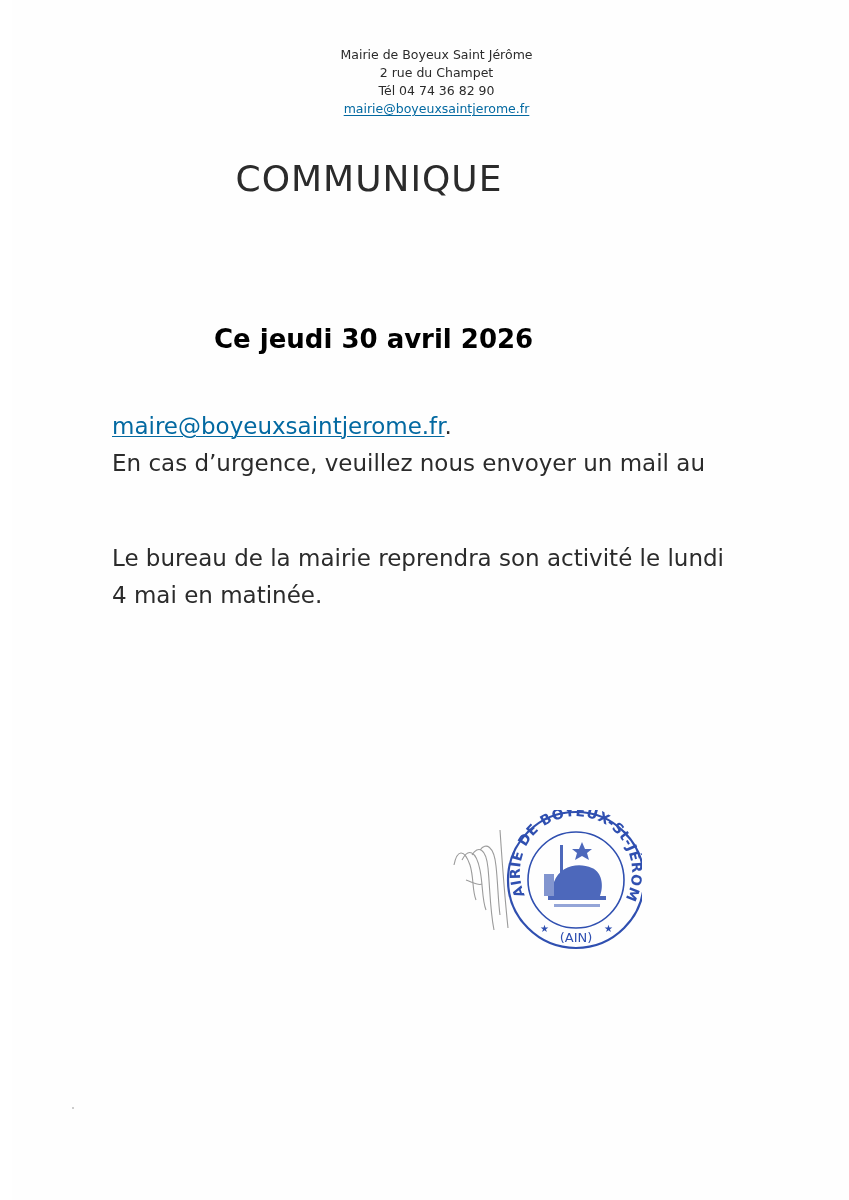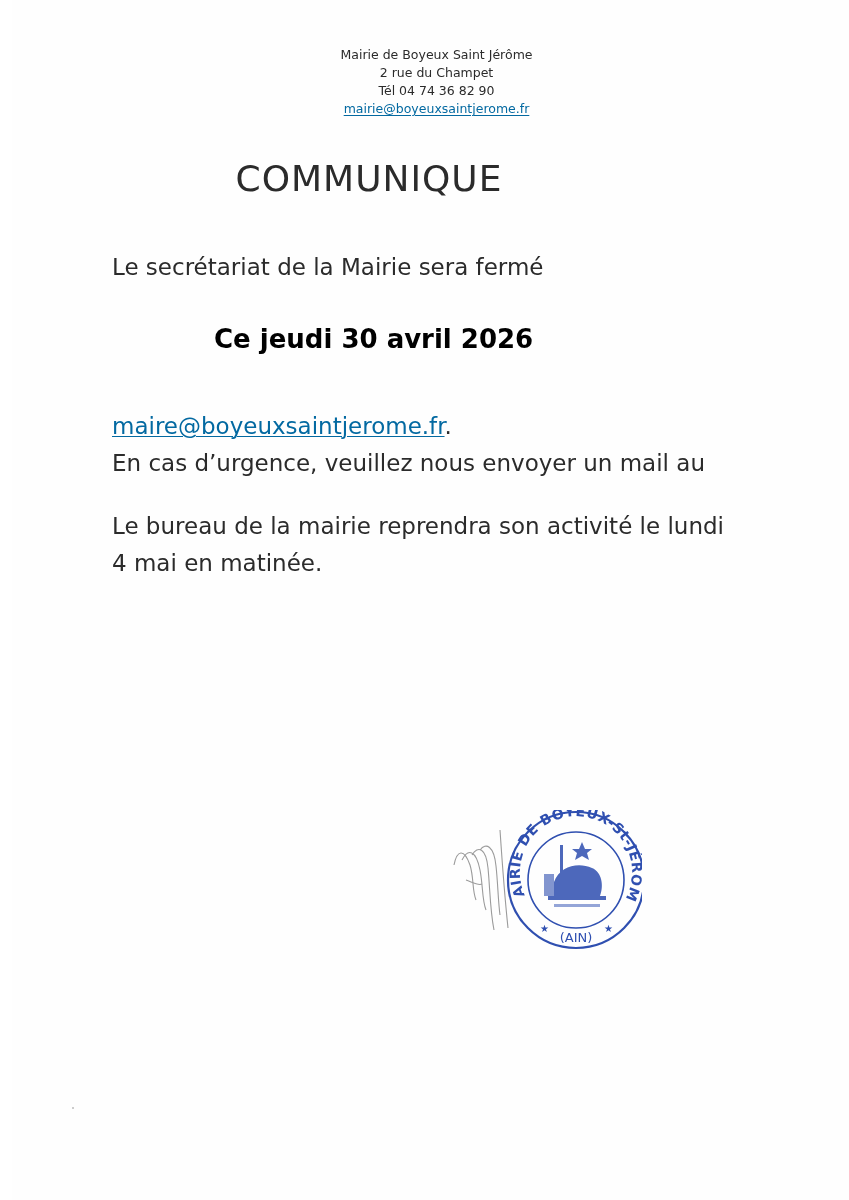--- a/index.html
+++ b/index.html
@@ -59,21 +59,21 @@
     .line1 { top: 254px; }
     .date-line {
       position: absolute;
       left: 202px;
       top: 324px;
       font-size: 26px;
       font-weight: bold;
       color: #000000;
     }
     .para1 { top: 408px; line-height: 37px; }
-    .para2 { top: 508px; line-height: 37px; }
+    .para2 { top: 540px; line-height: 37px; }
     .para .l { display: block; }
     .signature-block {
       position: absolute;
       left: 404px;
       top: 714px;
       font-size: 15px;
       line-height: 22px;
       color: #2b2b2b;
     }
     .signature-block .l { display: block; }
@@ -100,21 +100,20 @@
 
   <div class="header">
     <span class="line">Mairie de Boyeux Saint Jérôme</span>
     <span class="line">2 rue du Champet</span>
     <span class="line">Tél 04 74 36 82 90</span>
     <span class="line"><a class="link" title="mairie@boyeuxsaintjerome.fr">mairie@boyeuxsaintjerome.fr</a></span>
   </div>
 
   <div class="title">COMMUNIQUE</div>
 
-  <div class="body-text line1">Le secrétariat de la Mairie sera fermé</div>
 
   <div class="date-line">Ce jeudi 30 avril 2026</div>
 
   <div class="body-text para para1">
     <span class="l"><a class="link">maire@boyeuxsaintjerome.fr</a><span>.</span></span>
     <span class="l">En cas d’urgence, veuillez nous envoyer un mail au</span>
   </div>
 
   <div class="body-text para para2">
     <span class="l">Le bureau de la mairie reprendra son activité le lundi</span>

